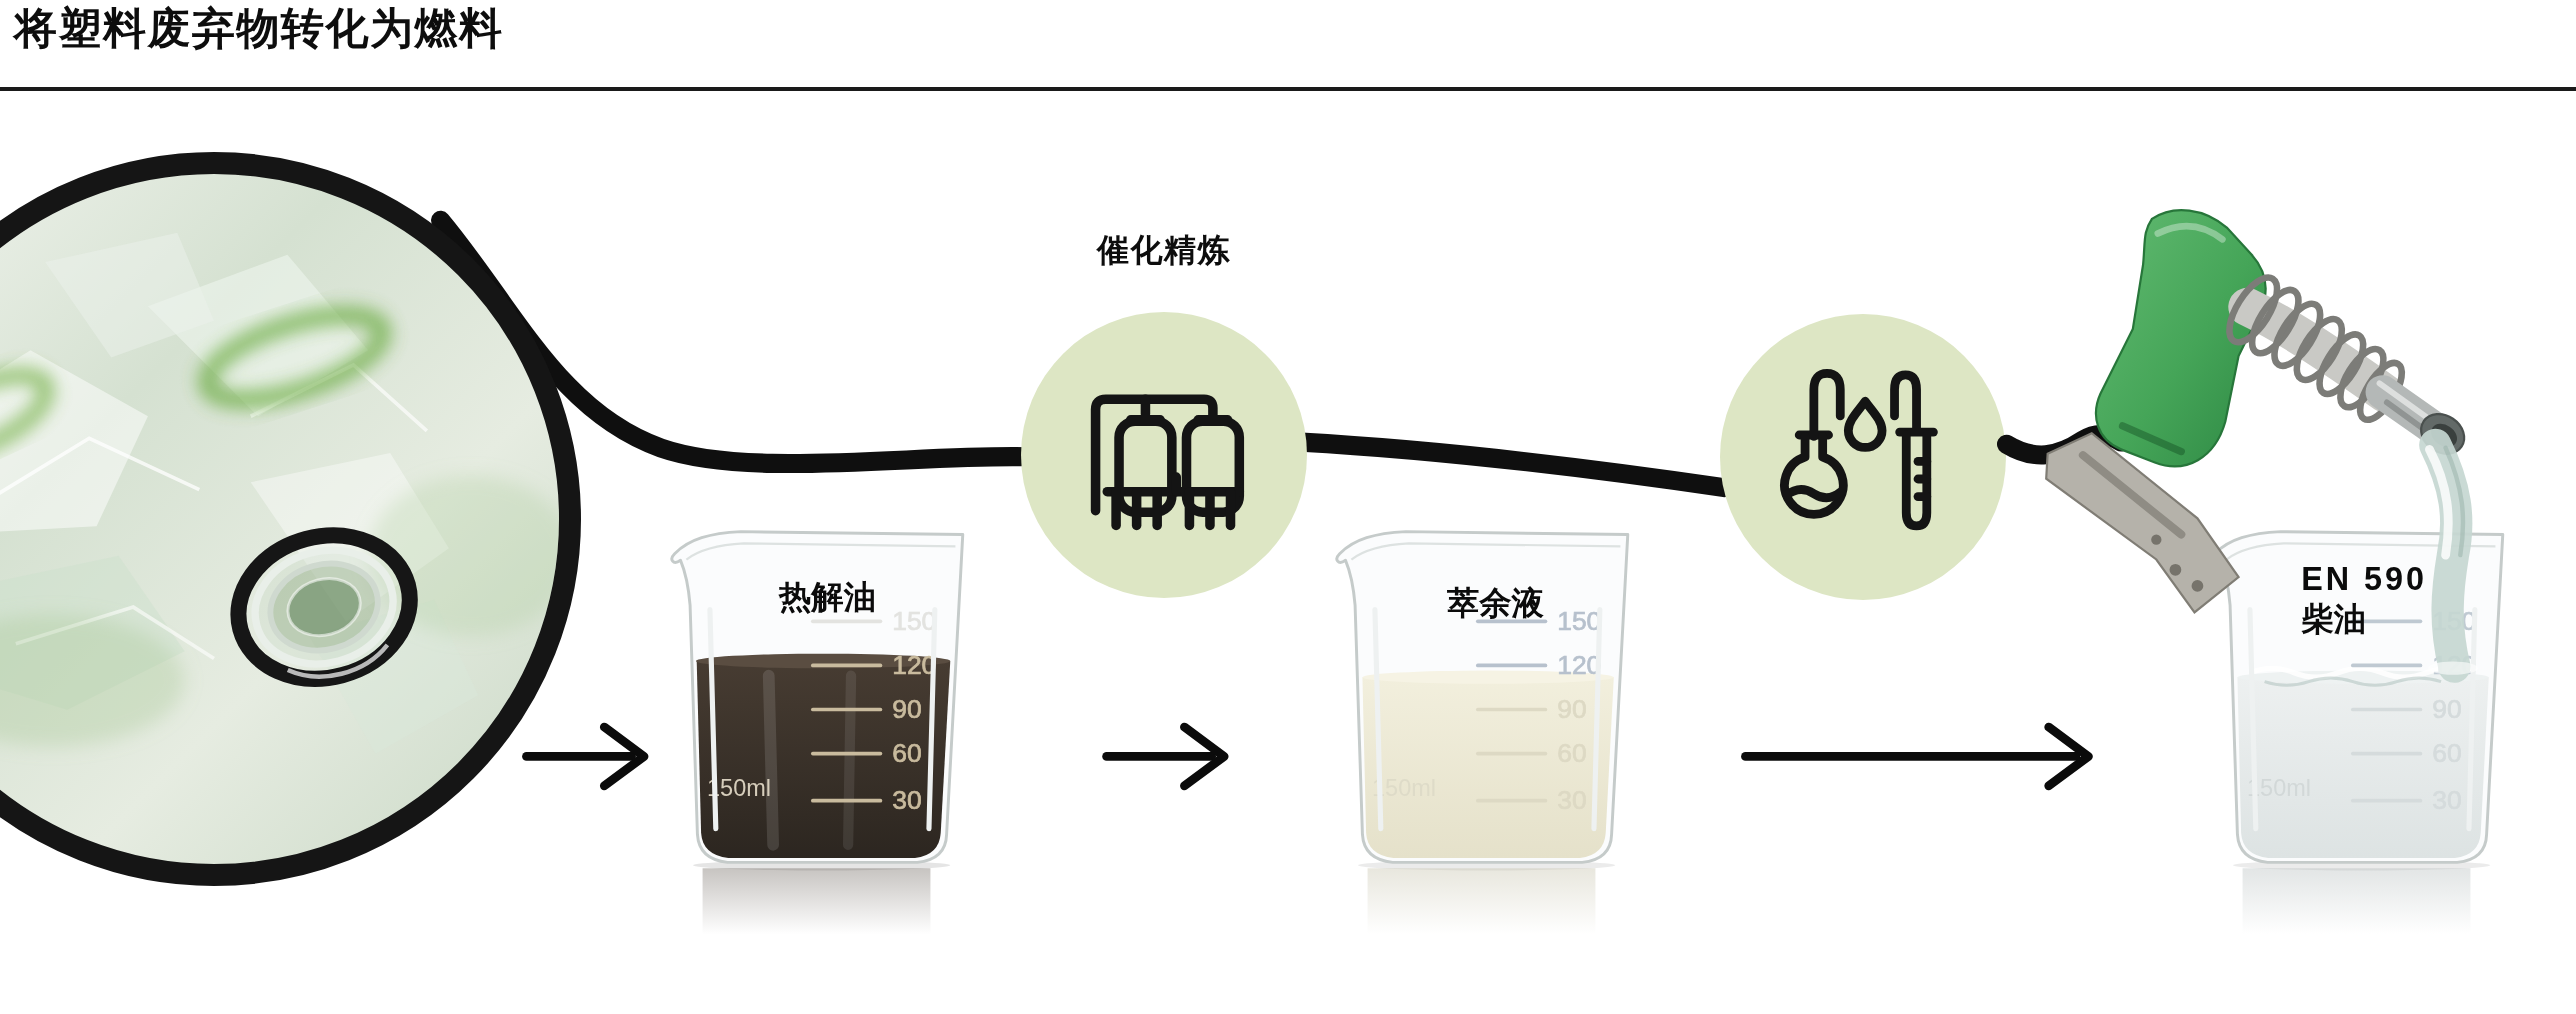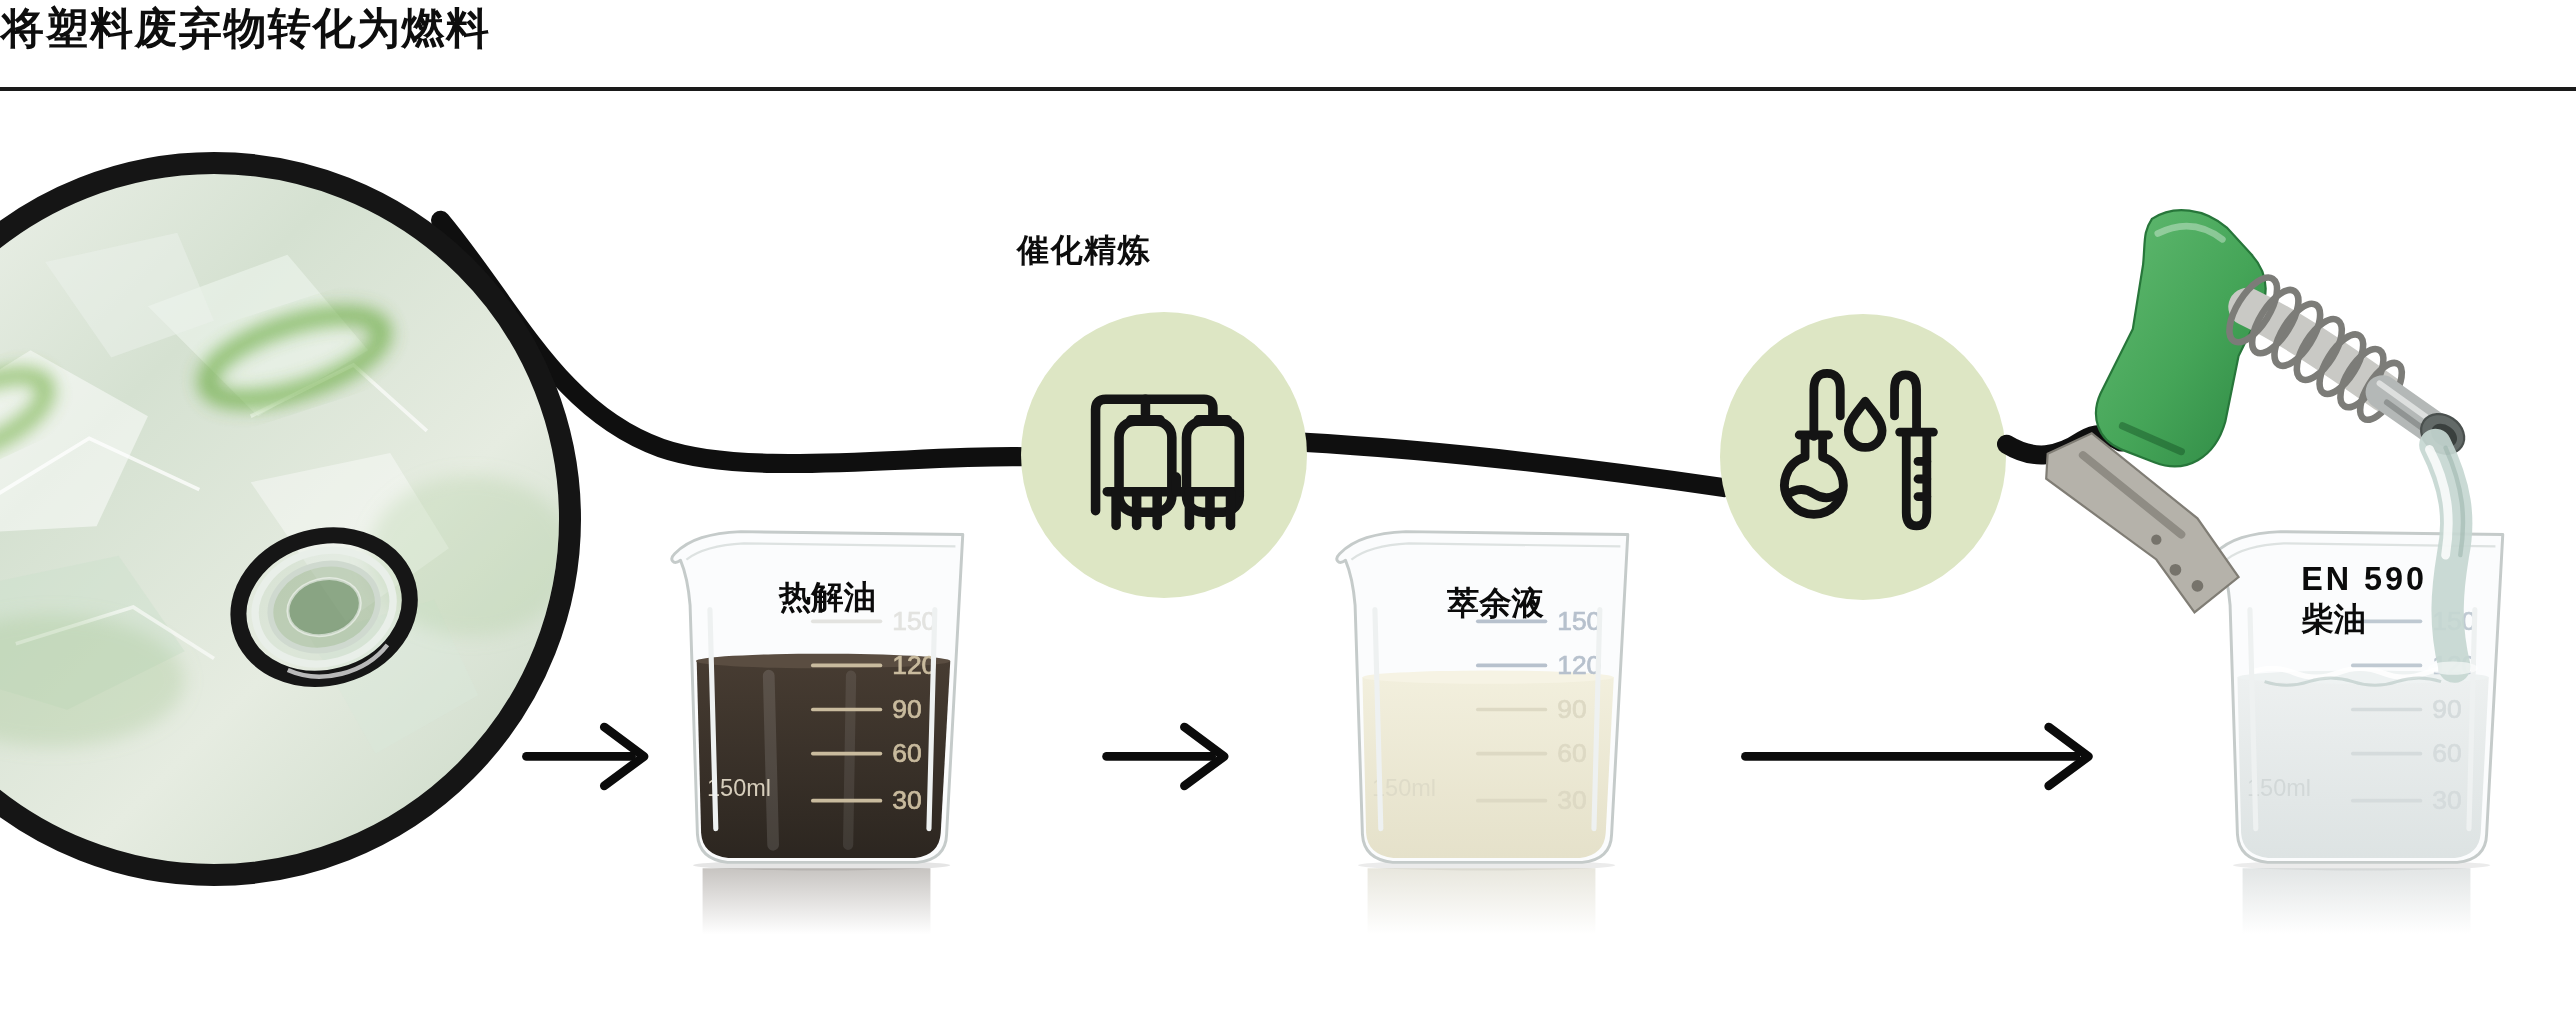--- a/index.html
+++ b/index.html
@@ -1,20 +1,20 @@
 <!DOCTYPE html>
 <html style="font-size:11.7px"><head>
 <meta charset="utf-8">
 <style>
   html,body{margin:0;padding:0;background:#ffffff;}
   body{font-family:"Liberation Sans",sans-serif;-webkit-font-smoothing:antialiased;}
   #stage{position:relative;width:2576px;height:1015px;background:#ffffff;overflow:hidden;}
 
   .page-title{
-    position:absolute;left:1px;top:0px;
+    position:absolute;left:14px;top:0px;
     font-size:43px;font-weight:bold;color:#0d0d0d;letter-spacing:1.5px;
     white-space:nowrap;
   }
   .title-divider{
     position:absolute;left:0;top:87px;width:2576px;height:4.4px;background:#1a1a1a;
   }
 
   
   .connector-layer{position:absolute;left:0;top:0;z-index:1;}
 
@@ -25,21 +25,21 @@
     background:linear-gradient(135deg,#f1f4ee 0%,#d5e1d1 35%,#e6ece1 65%,#c9d8c5 100%);
   }
   .source-circle svg{display:block;width:100%;height:100%;}
 
   
   .step-circle{
     position:absolute;width:286px;height:286px;border-radius:50%;
     display:flex;align-items:center;justify-content:center;z-index:3;
   }
   .step-label{
-    position:absolute;width:294px;text-align:left;top:229px;
+    position:absolute;width:294px;text-align:center;top:229px;
     font-size:32px;font-weight:bold;color:#0d0d0d;z-index:4;letter-spacing:1.5px;
   }
   .icon-stroke{stroke:#141414;fill:none;stroke-linecap:round;stroke-linejoin:round;}
 
   
   .beaker-svg{position:absolute;width:319px;height:441px;z-index:3;}
   .glass{fill:#fbfcfd;stroke:#c5cbca;stroke-width:4;stroke-linejoin:round;}
   .glass-inner{stroke:#dde2e1;stroke-width:3;fill:none;}
   .glass-hl{stroke:#eef1f1;stroke-width:7;fill:none;stroke-linecap:round;}
   .tick-line{stroke-width:5;stroke-linecap:round;}

